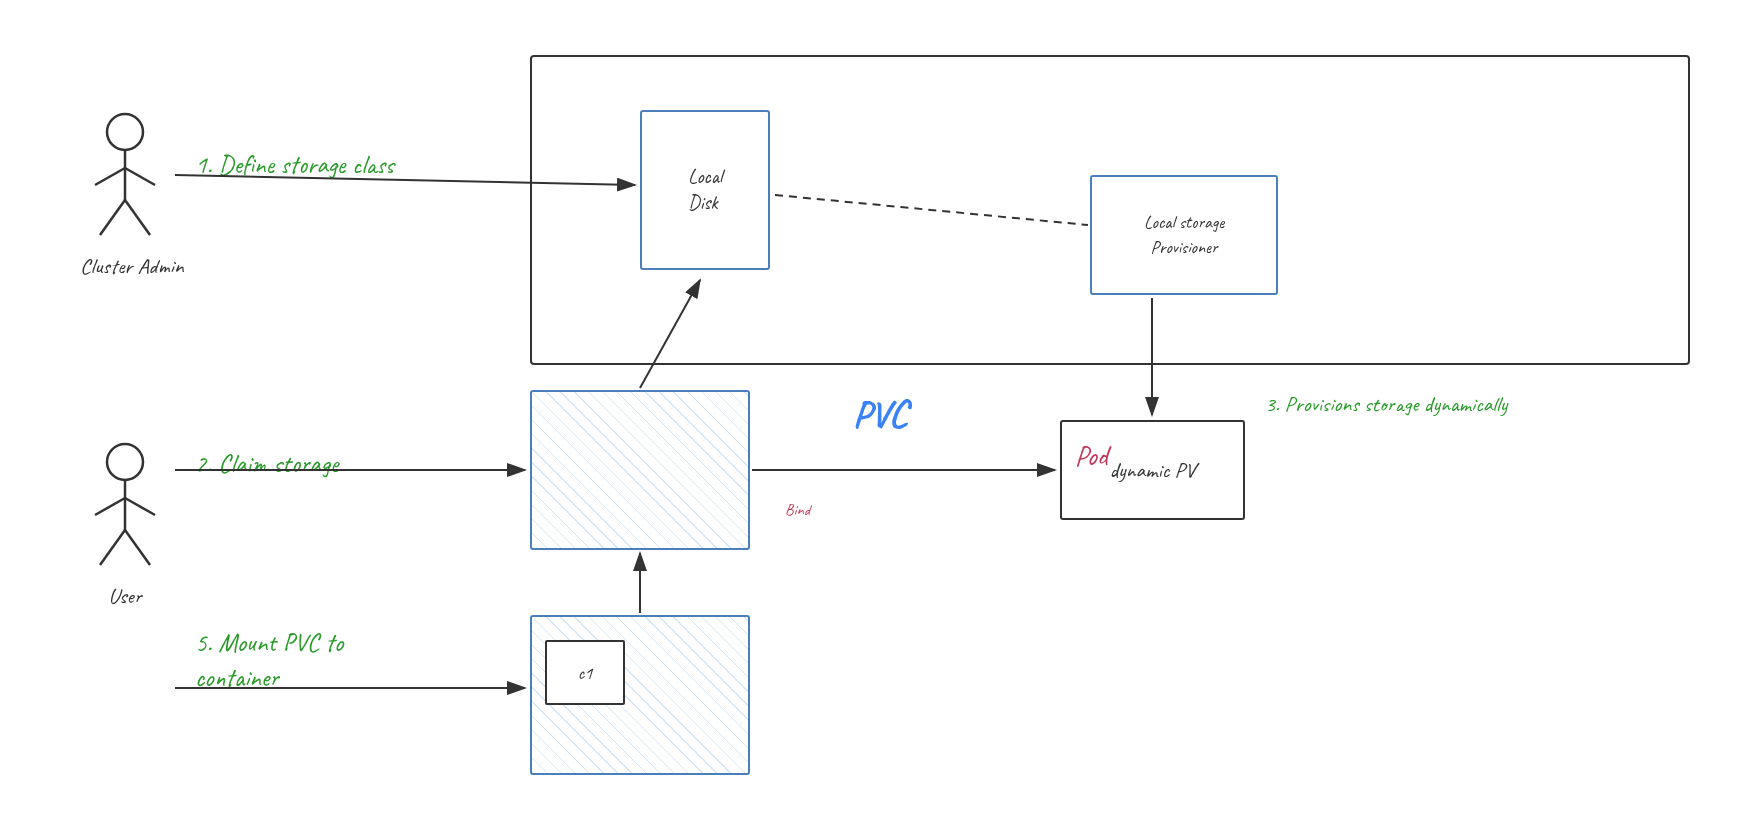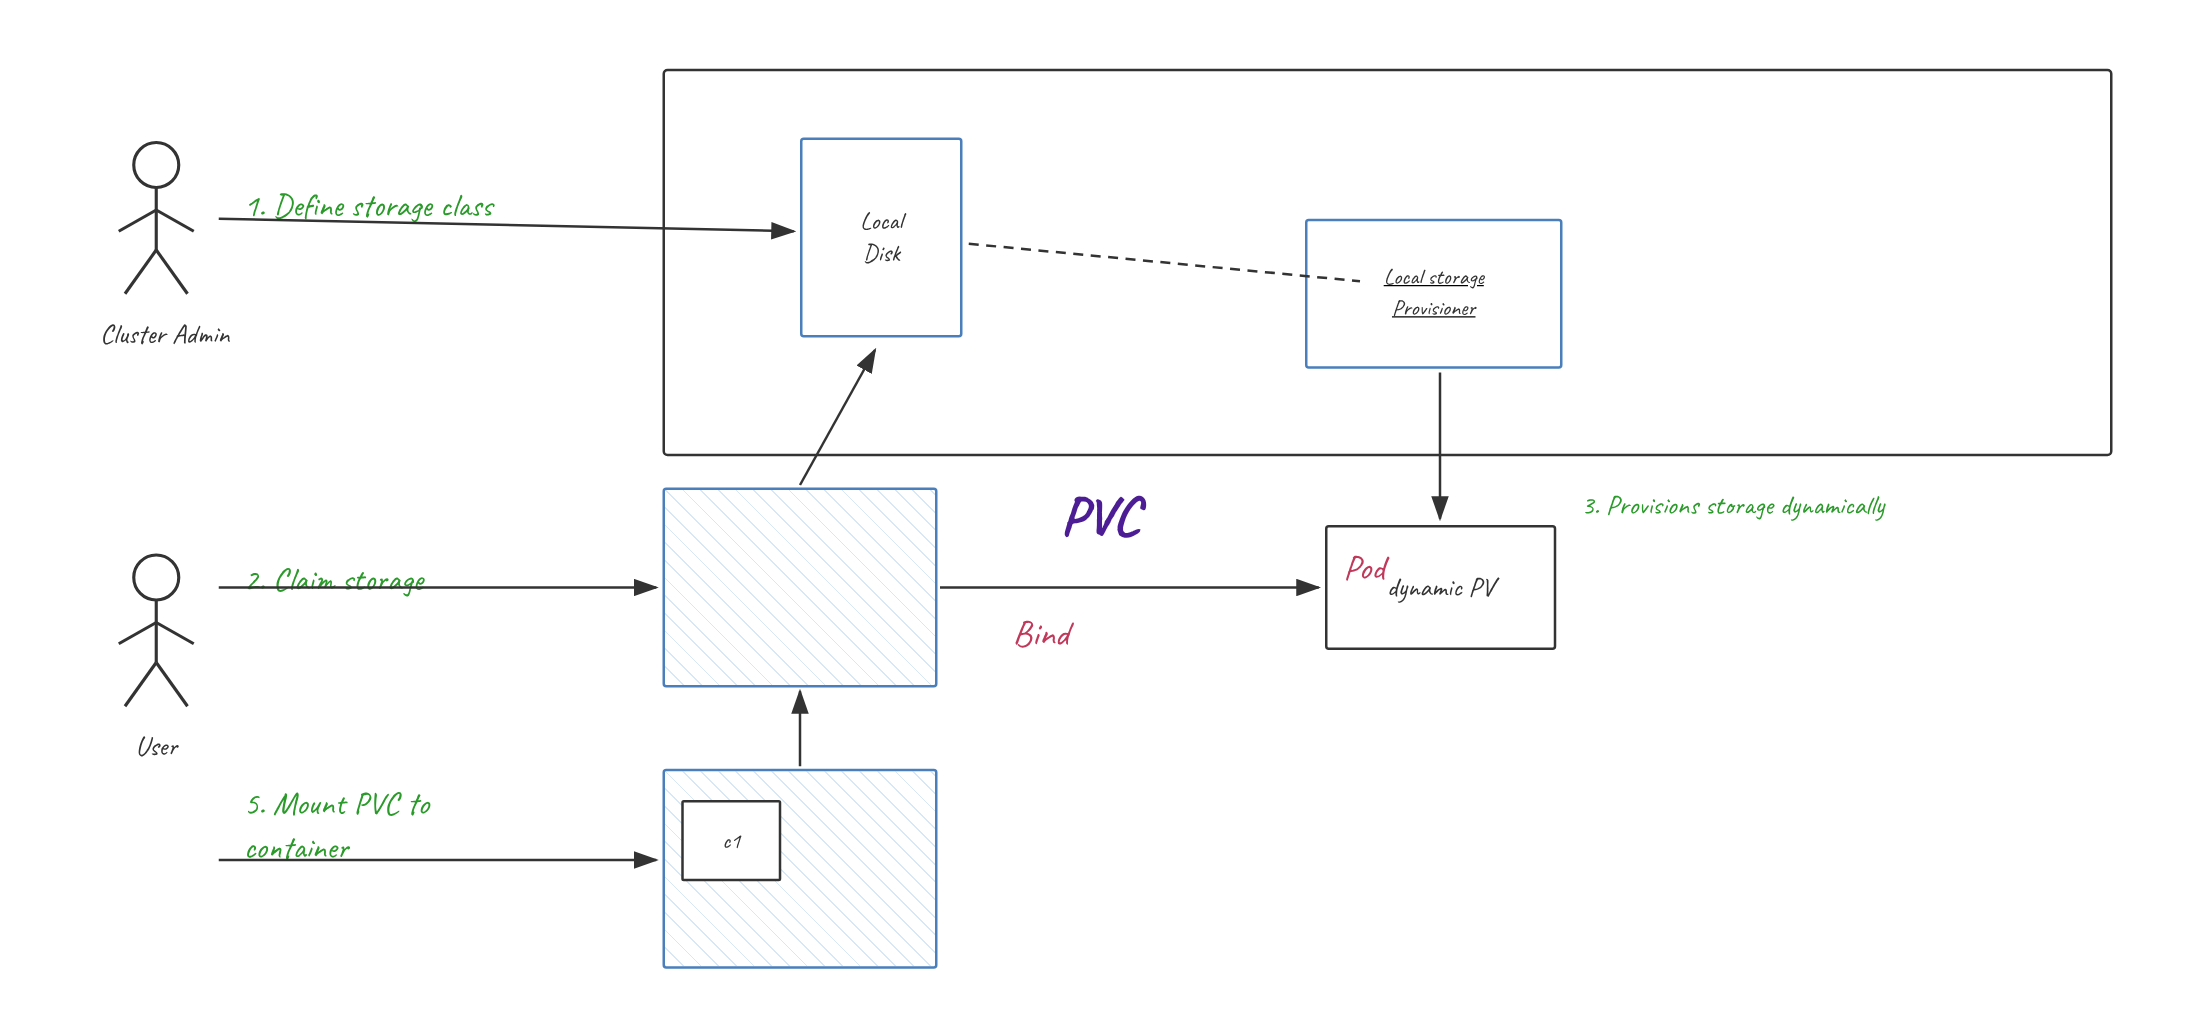--- a/index.html
+++ b/index.html
@@ -53,38 +53,37 @@
       background: transparent;
       display: flex;
       align-items: center;
       justify-content: center;
     }
 
     .local-disk-text {
       color: #333;
       font-size: 20px;
       font-family: 'Caveat', 'Comic Sans MS', cursive;
-      text-align: center;
+      text-align: left;
       line-height: 1.3;
     }
 
     
     .provisioner-box {
       position: absolute;
       top: 175px;
-      left: 1044px;
-      width: 206px;
+      left: 1090px;
+      width: 188px;
       height: 120px;
       border: 2px solid #4a7fbc;
       border-radius: 3px;
       background: transparent;
       display: flex;
       align-items: center;
       justify-content: center;
-      text-decoration: underline;
     }
 
     .provisioner-text {
       color: #333;
       font-size: 18px;
       font-family: 'Caveat', 'Comic Sans MS', cursive;
       text-align: center;
       line-height: 1.4;
     }
 
@@ -110,22 +109,22 @@
         transparent 1px,
         transparent 10px
       );
     }
 
     .pvc-label {
       position: absolute;
       top: 50%;
       left: 50%;
       transform: translate(-50%, -50%);
-      color: #4c1d95;
-      font-size: 44px;
+      color: #3b82f6;
+      font-size: 38px;
       font-family: 'Caveat', 'Comic Sans MS', cursive;
       font-weight: bold;
       background: transparent;
       pointer-events: none;
     }
 
     
     .dynamic-pv-box {
       position: absolute;
       top: 420px;
@@ -330,21 +329,21 @@
   <div class="annotation green-text" style="position:absolute; top:447px; left:195px; font-size:26px;">2. Claim storage</div>
 
   <div class="annotation green-text" style="position:absolute; top:390px; left:1265px; font-size:22px;">3. Provisions storage dynamically</div>
 
   <div class="annotation green-text" style="position:absolute; top:625px; left:195px; font-size:26px; line-height:1.35;">
     <span>5. Mount PVC to</span><br>
     <span>container</span>
   </div>
 
 
-  <div class="annotation pink-text" style="position:absolute; top:488px; left:785px; font-size:29px;margin-left:25px;">Bind</div>
+  <div class="annotation pink-text" style="position:absolute; top:500px; left:785px; font-size:16px;">Bind</div>
 
   <svg class="arrows">
 
     <defs>
       <marker id="arrowhead" markerWidth="10" markerHeight="7" refX="9" refY="3.5" orient="auto">
         <polygon points="0 0, 10 3.5, 0 7" fill="#333"></polygon>
       </marker>
       <marker id="arrowhead-up" markerWidth="10" markerHeight="7" refX="9" refY="3.5" orient="auto">
         <polygon points="0 0, 10 3.5, 0 7" fill="#333"></polygon>
       </marker>

